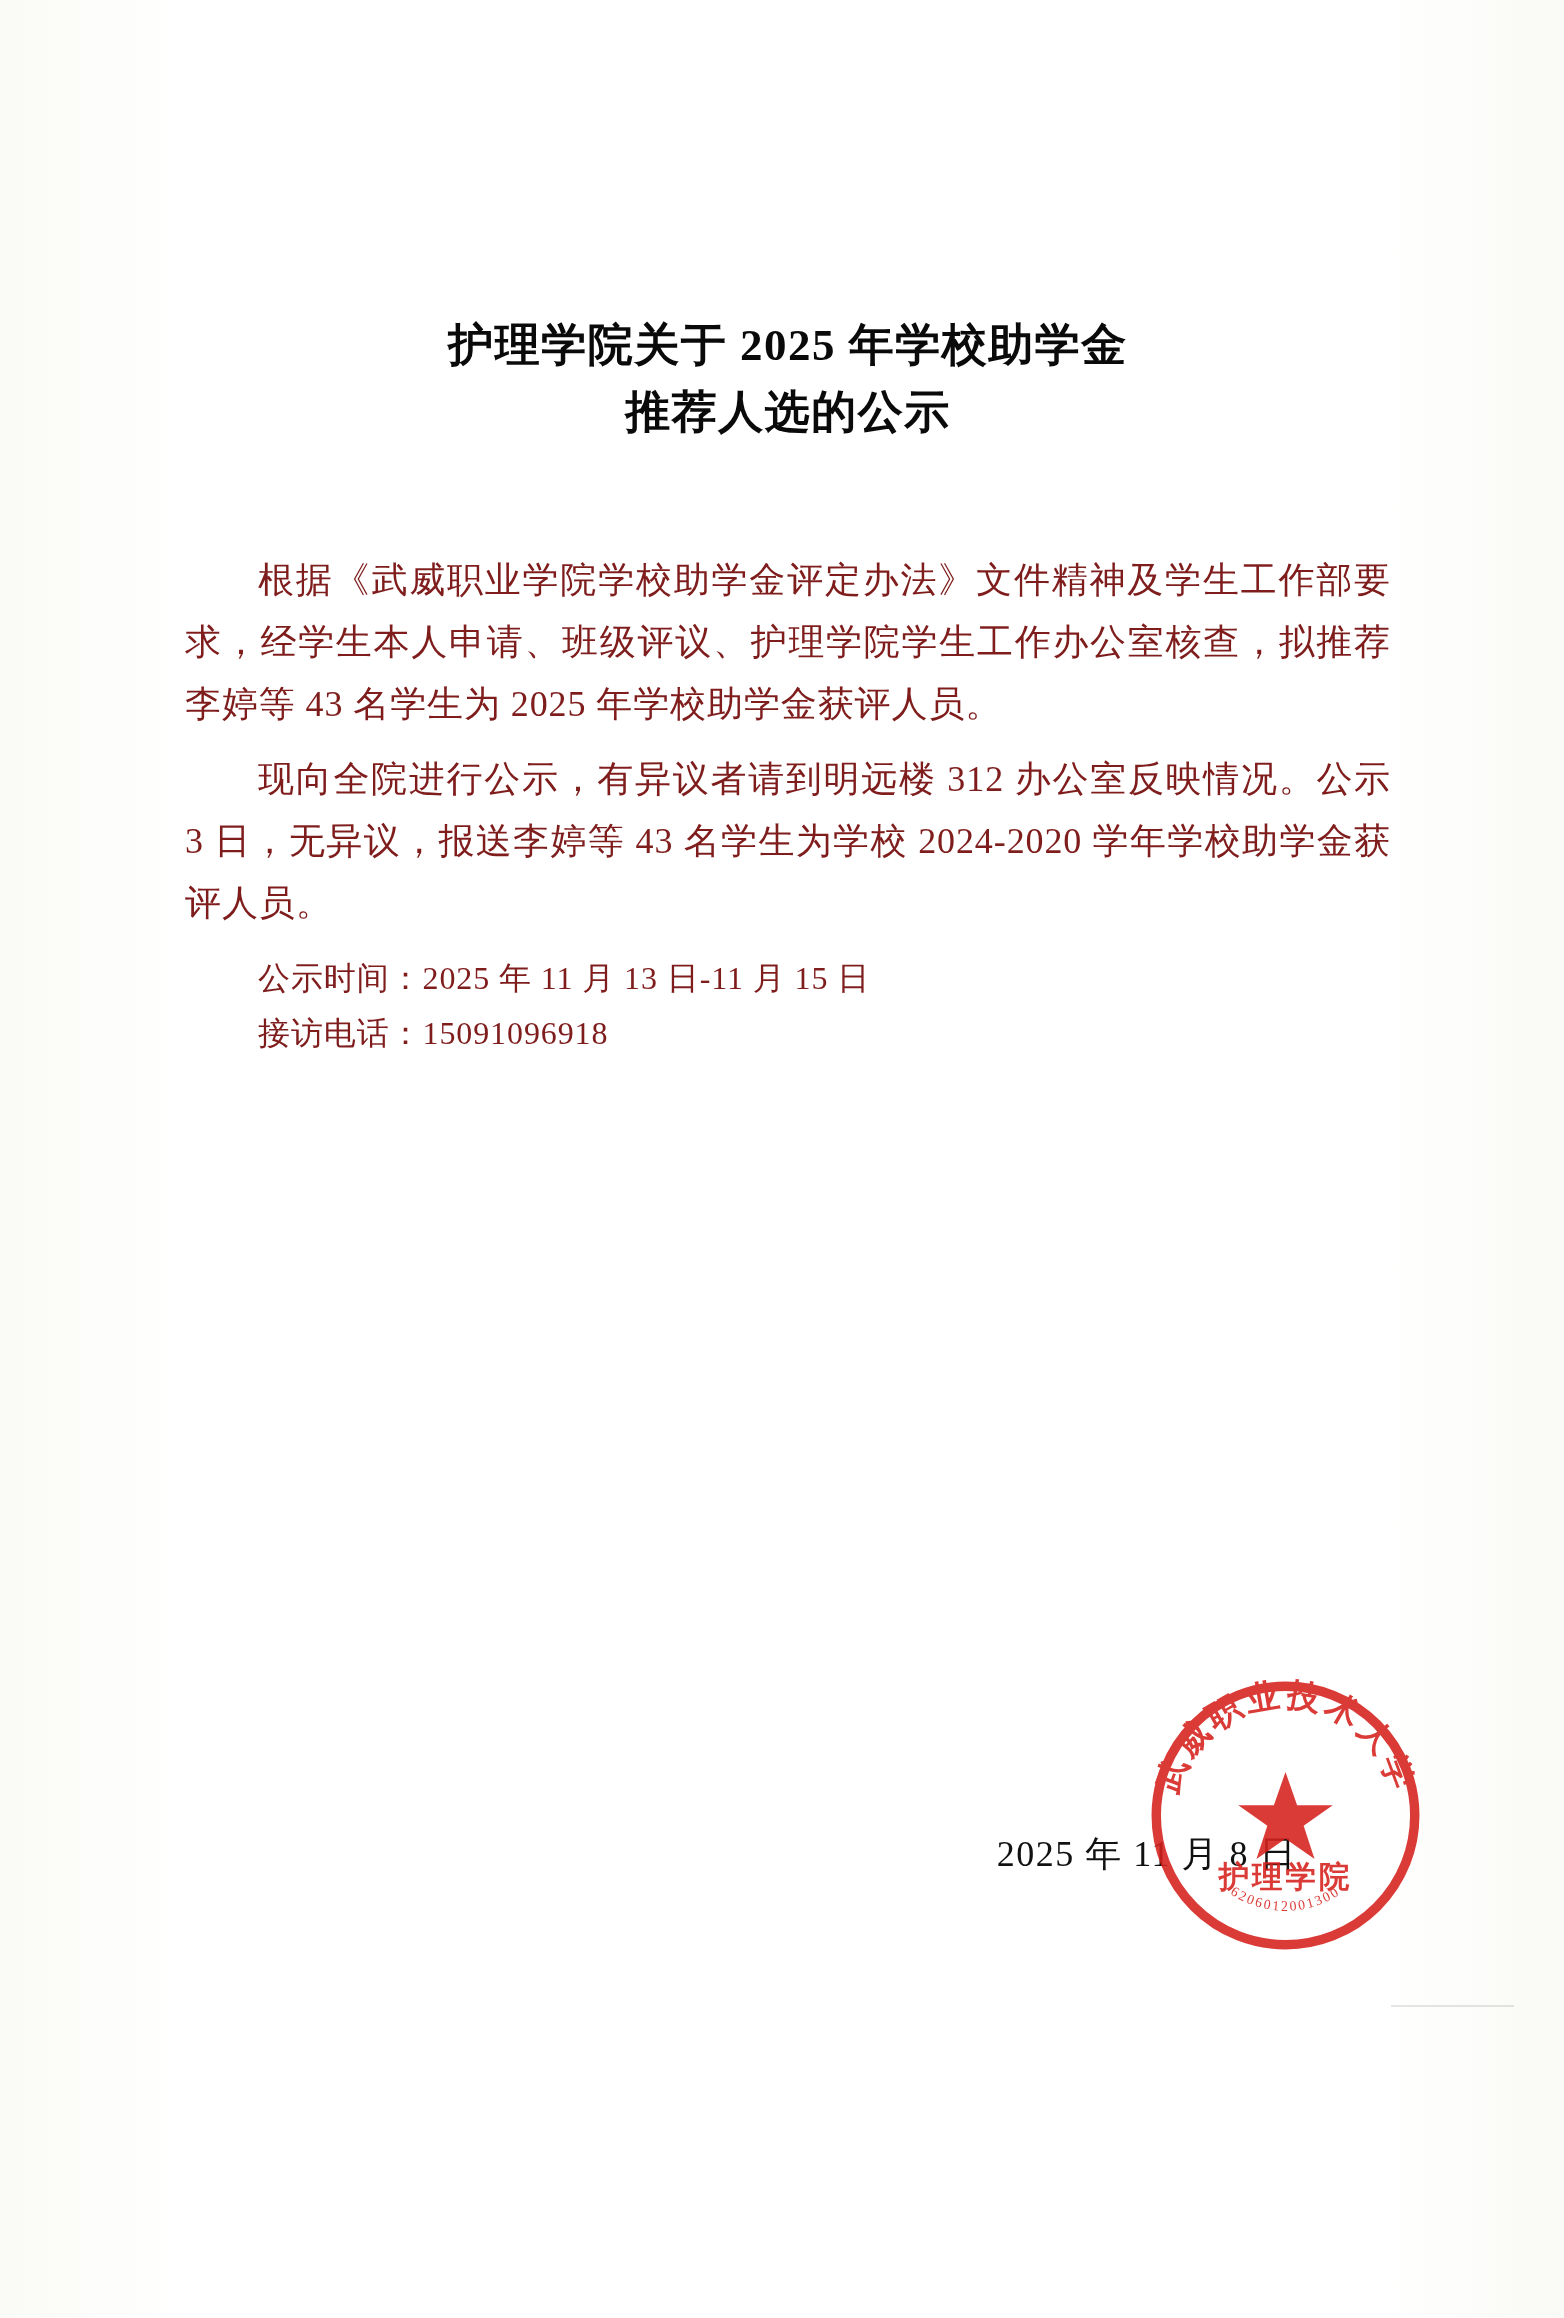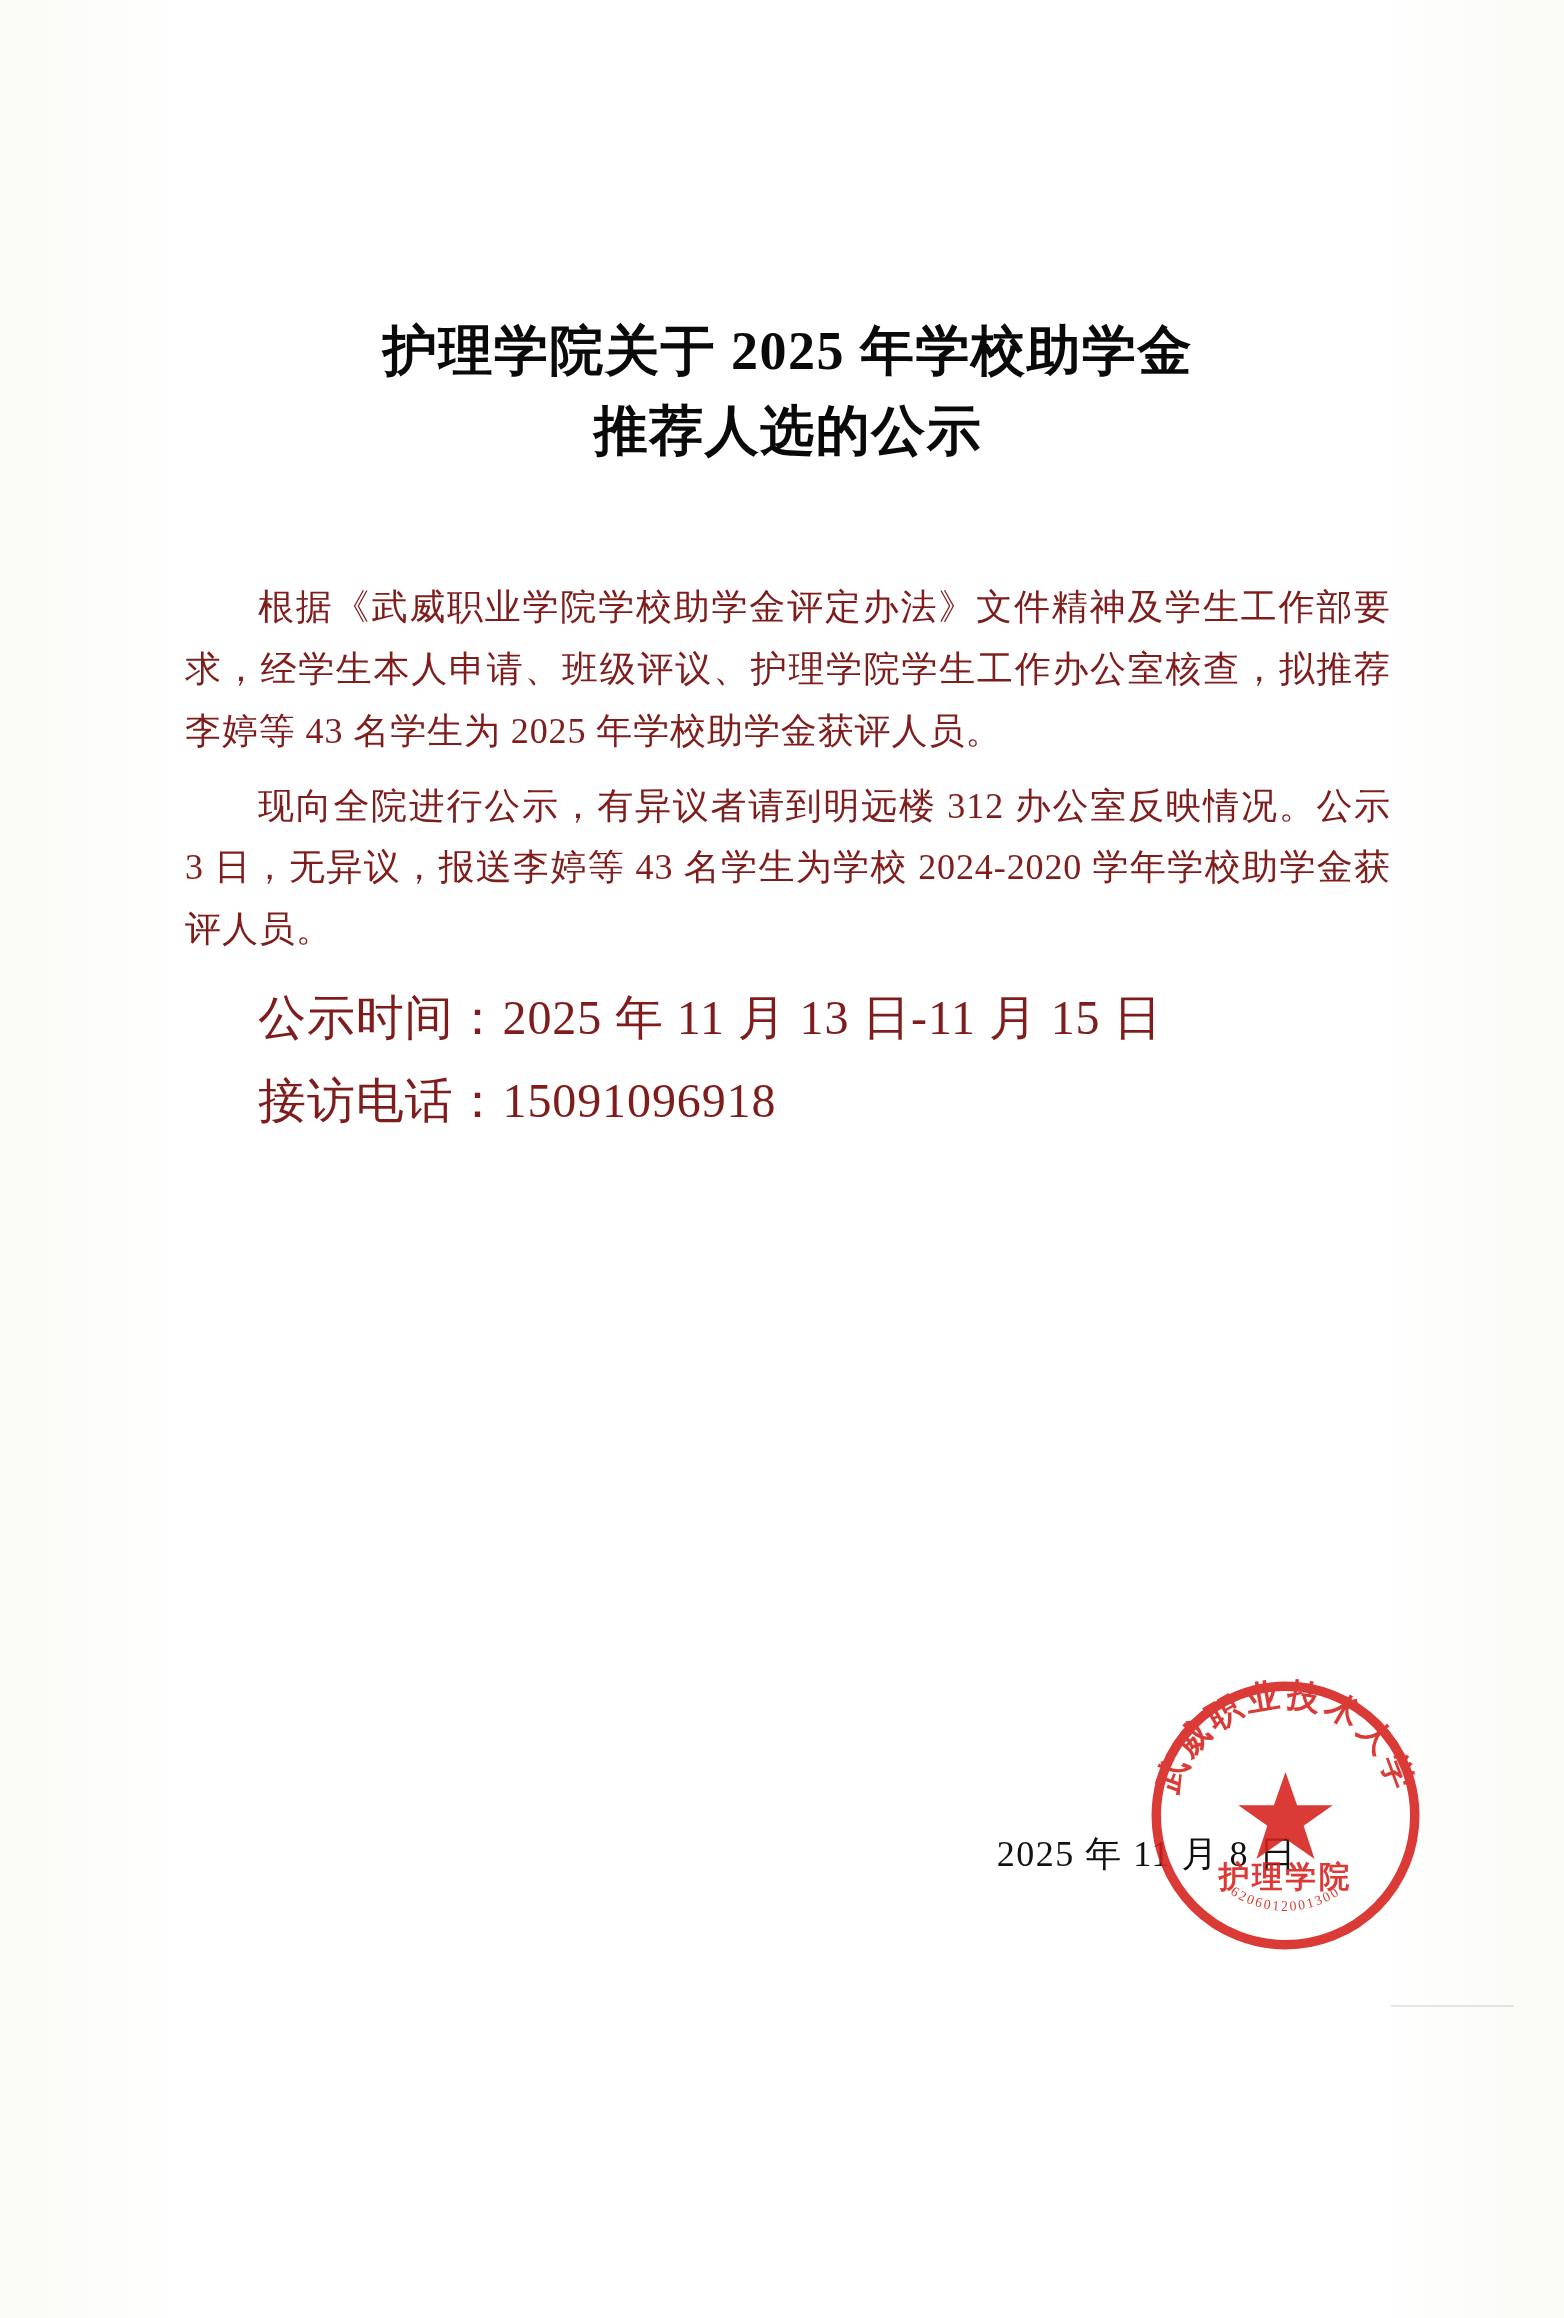--- a/index.html
+++ b/index.html
@@ -32,21 +32,21 @@
     position: absolute;
     left: 185px;
     top: 0;
     width: 1206px;
   }
   .doc-title {
     margin-top: 312px;
     text-align: center;
     font-family: "Liberation Serif", "DejaVu Serif", serif;
     font-weight: bold;
-    font-size: 54px;
+    font-size: 45px;
     line-height: 1.48;
     letter-spacing: 1.5px;
     color: #0a0a0a;
   }
   .doc-title .line {
     display: block;
   }
   .body-block {
     margin-top: 105px;
     font-size: 36px;
@@ -58,21 +58,21 @@
   }
   .para {
     text-indent: 73px;
     margin: 0 0 5.8px 0;
   }
   .para + .para {
     margin-top: 13px;
   }
   .info-lines {
     margin-top: 16px;
-    font-size: 48px;
+    font-size: 32px;
     line-height: 1.72;
     letter-spacing: 0.9px;
   }
   .info-line {
     text-indent: 73px;
     margin: 0;
     white-space: nowrap;
   }
   .signature {
     position: absolute;

